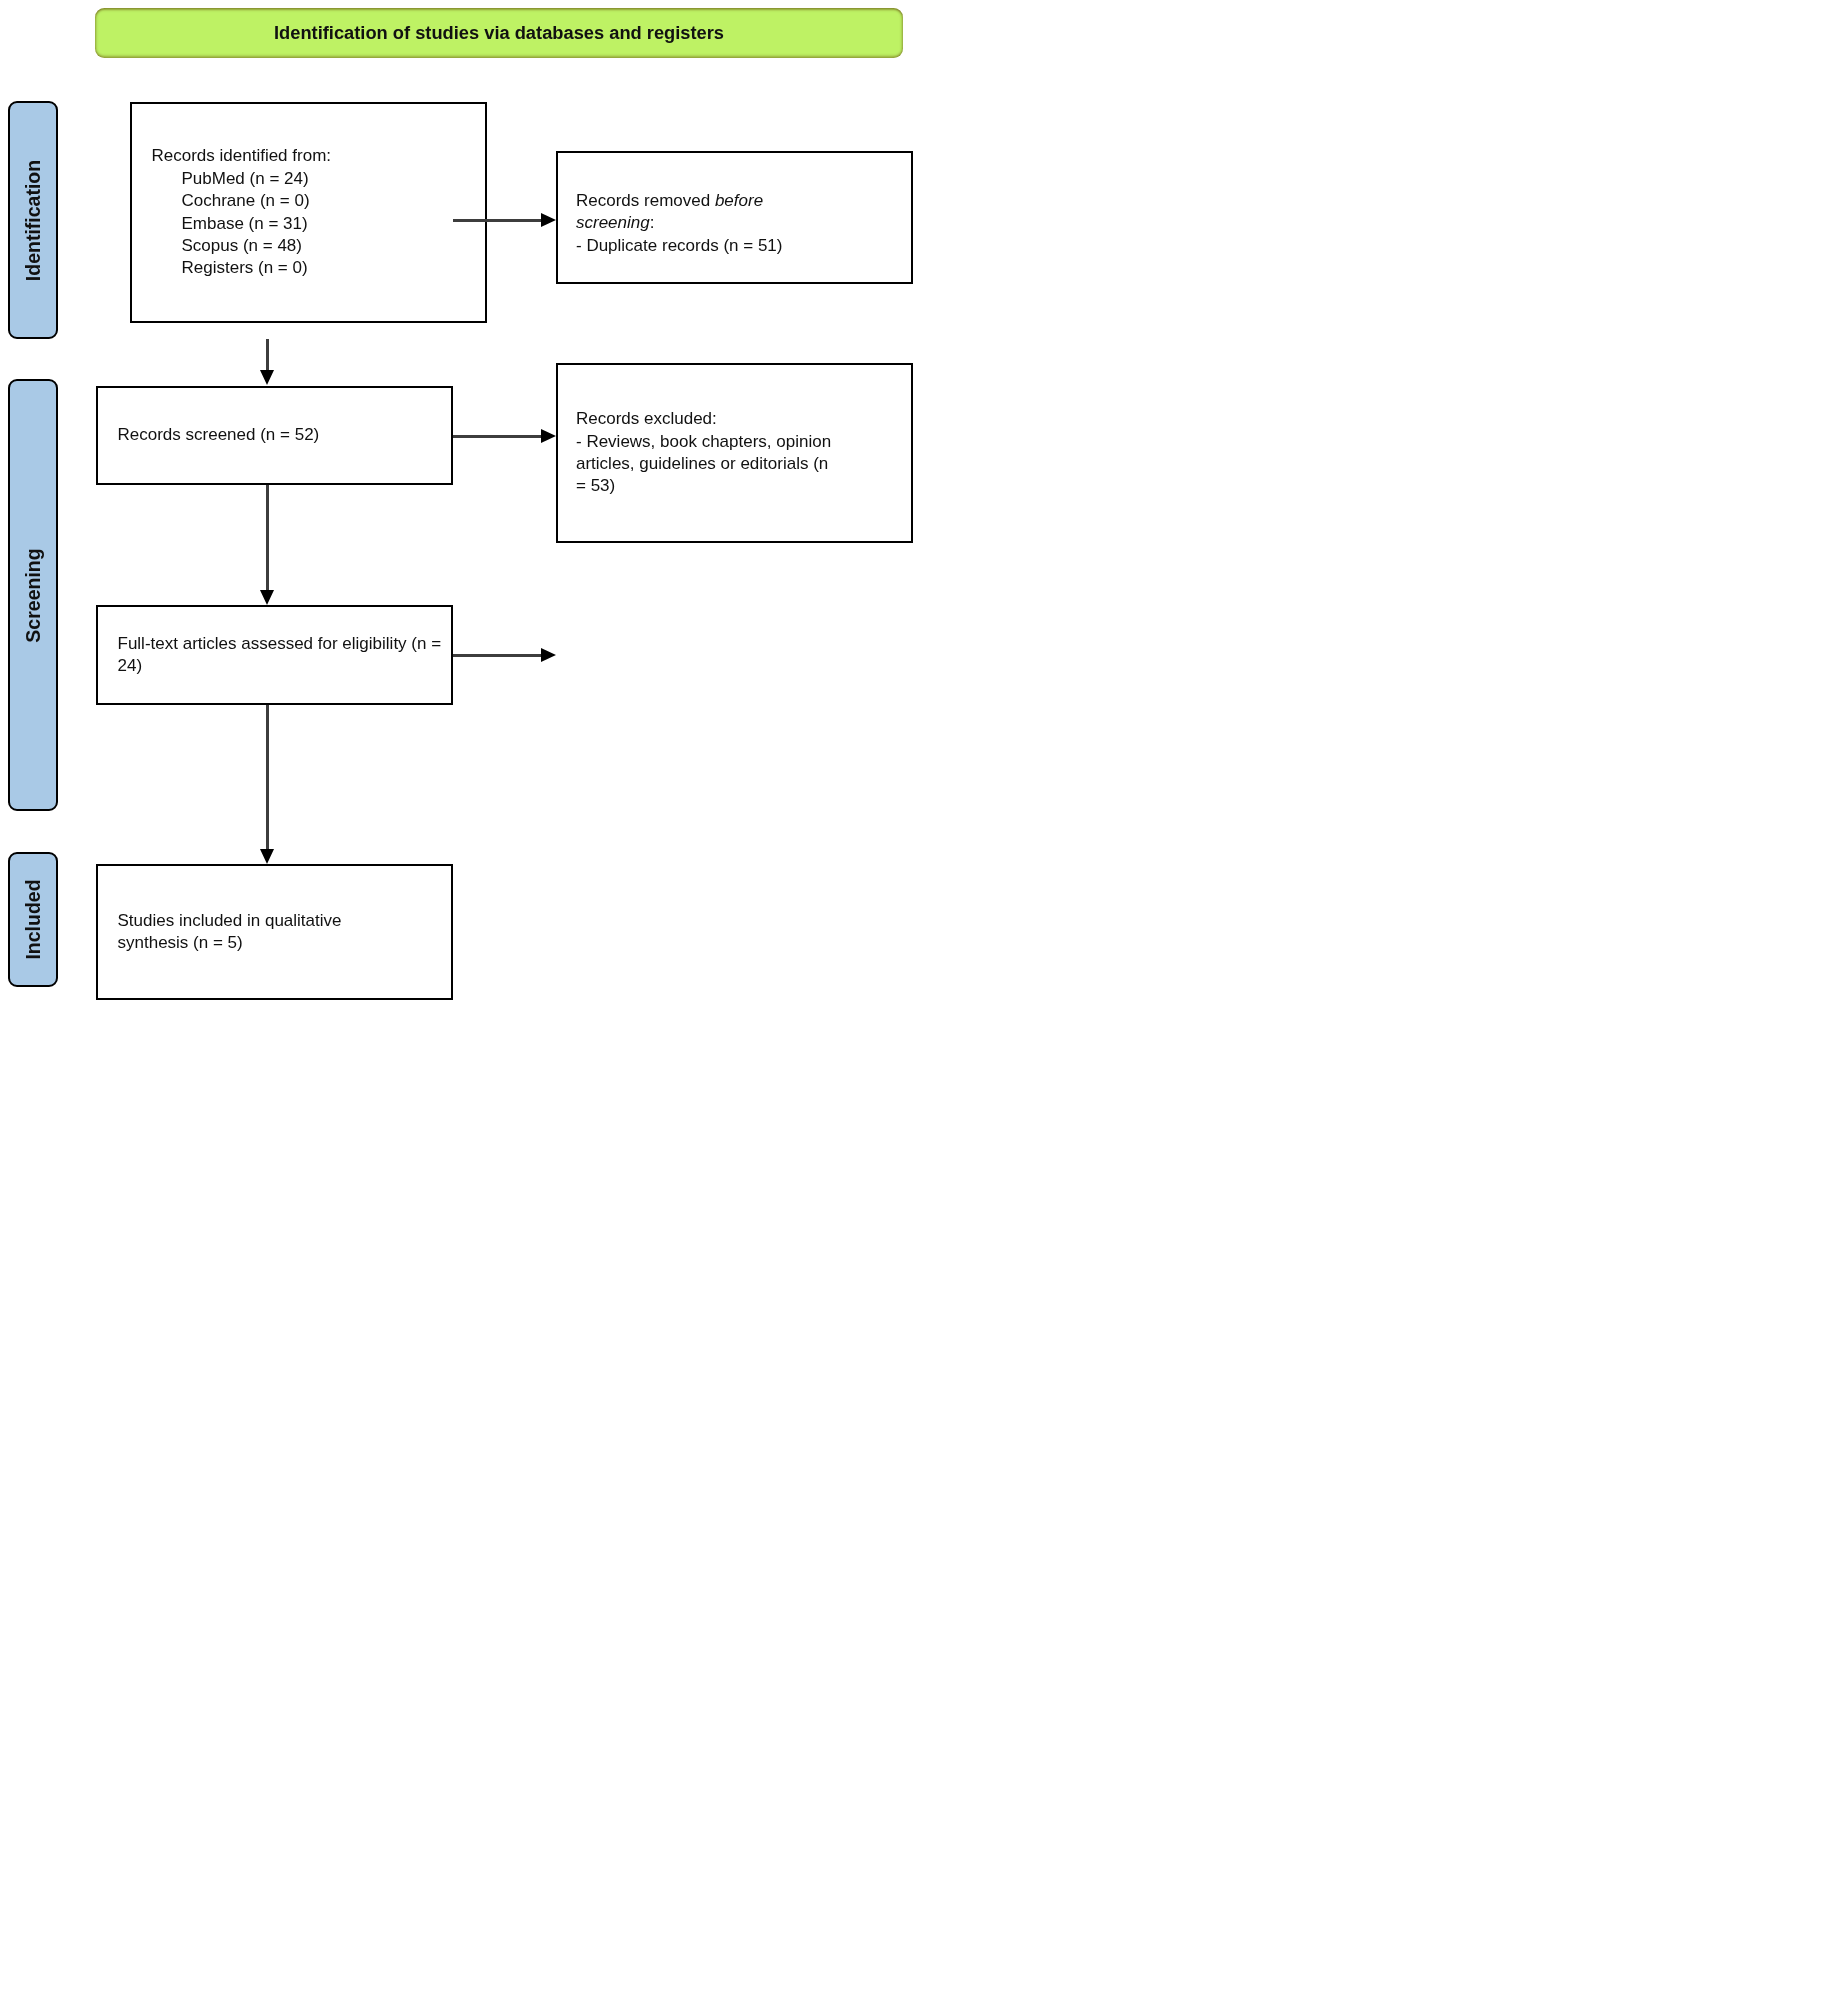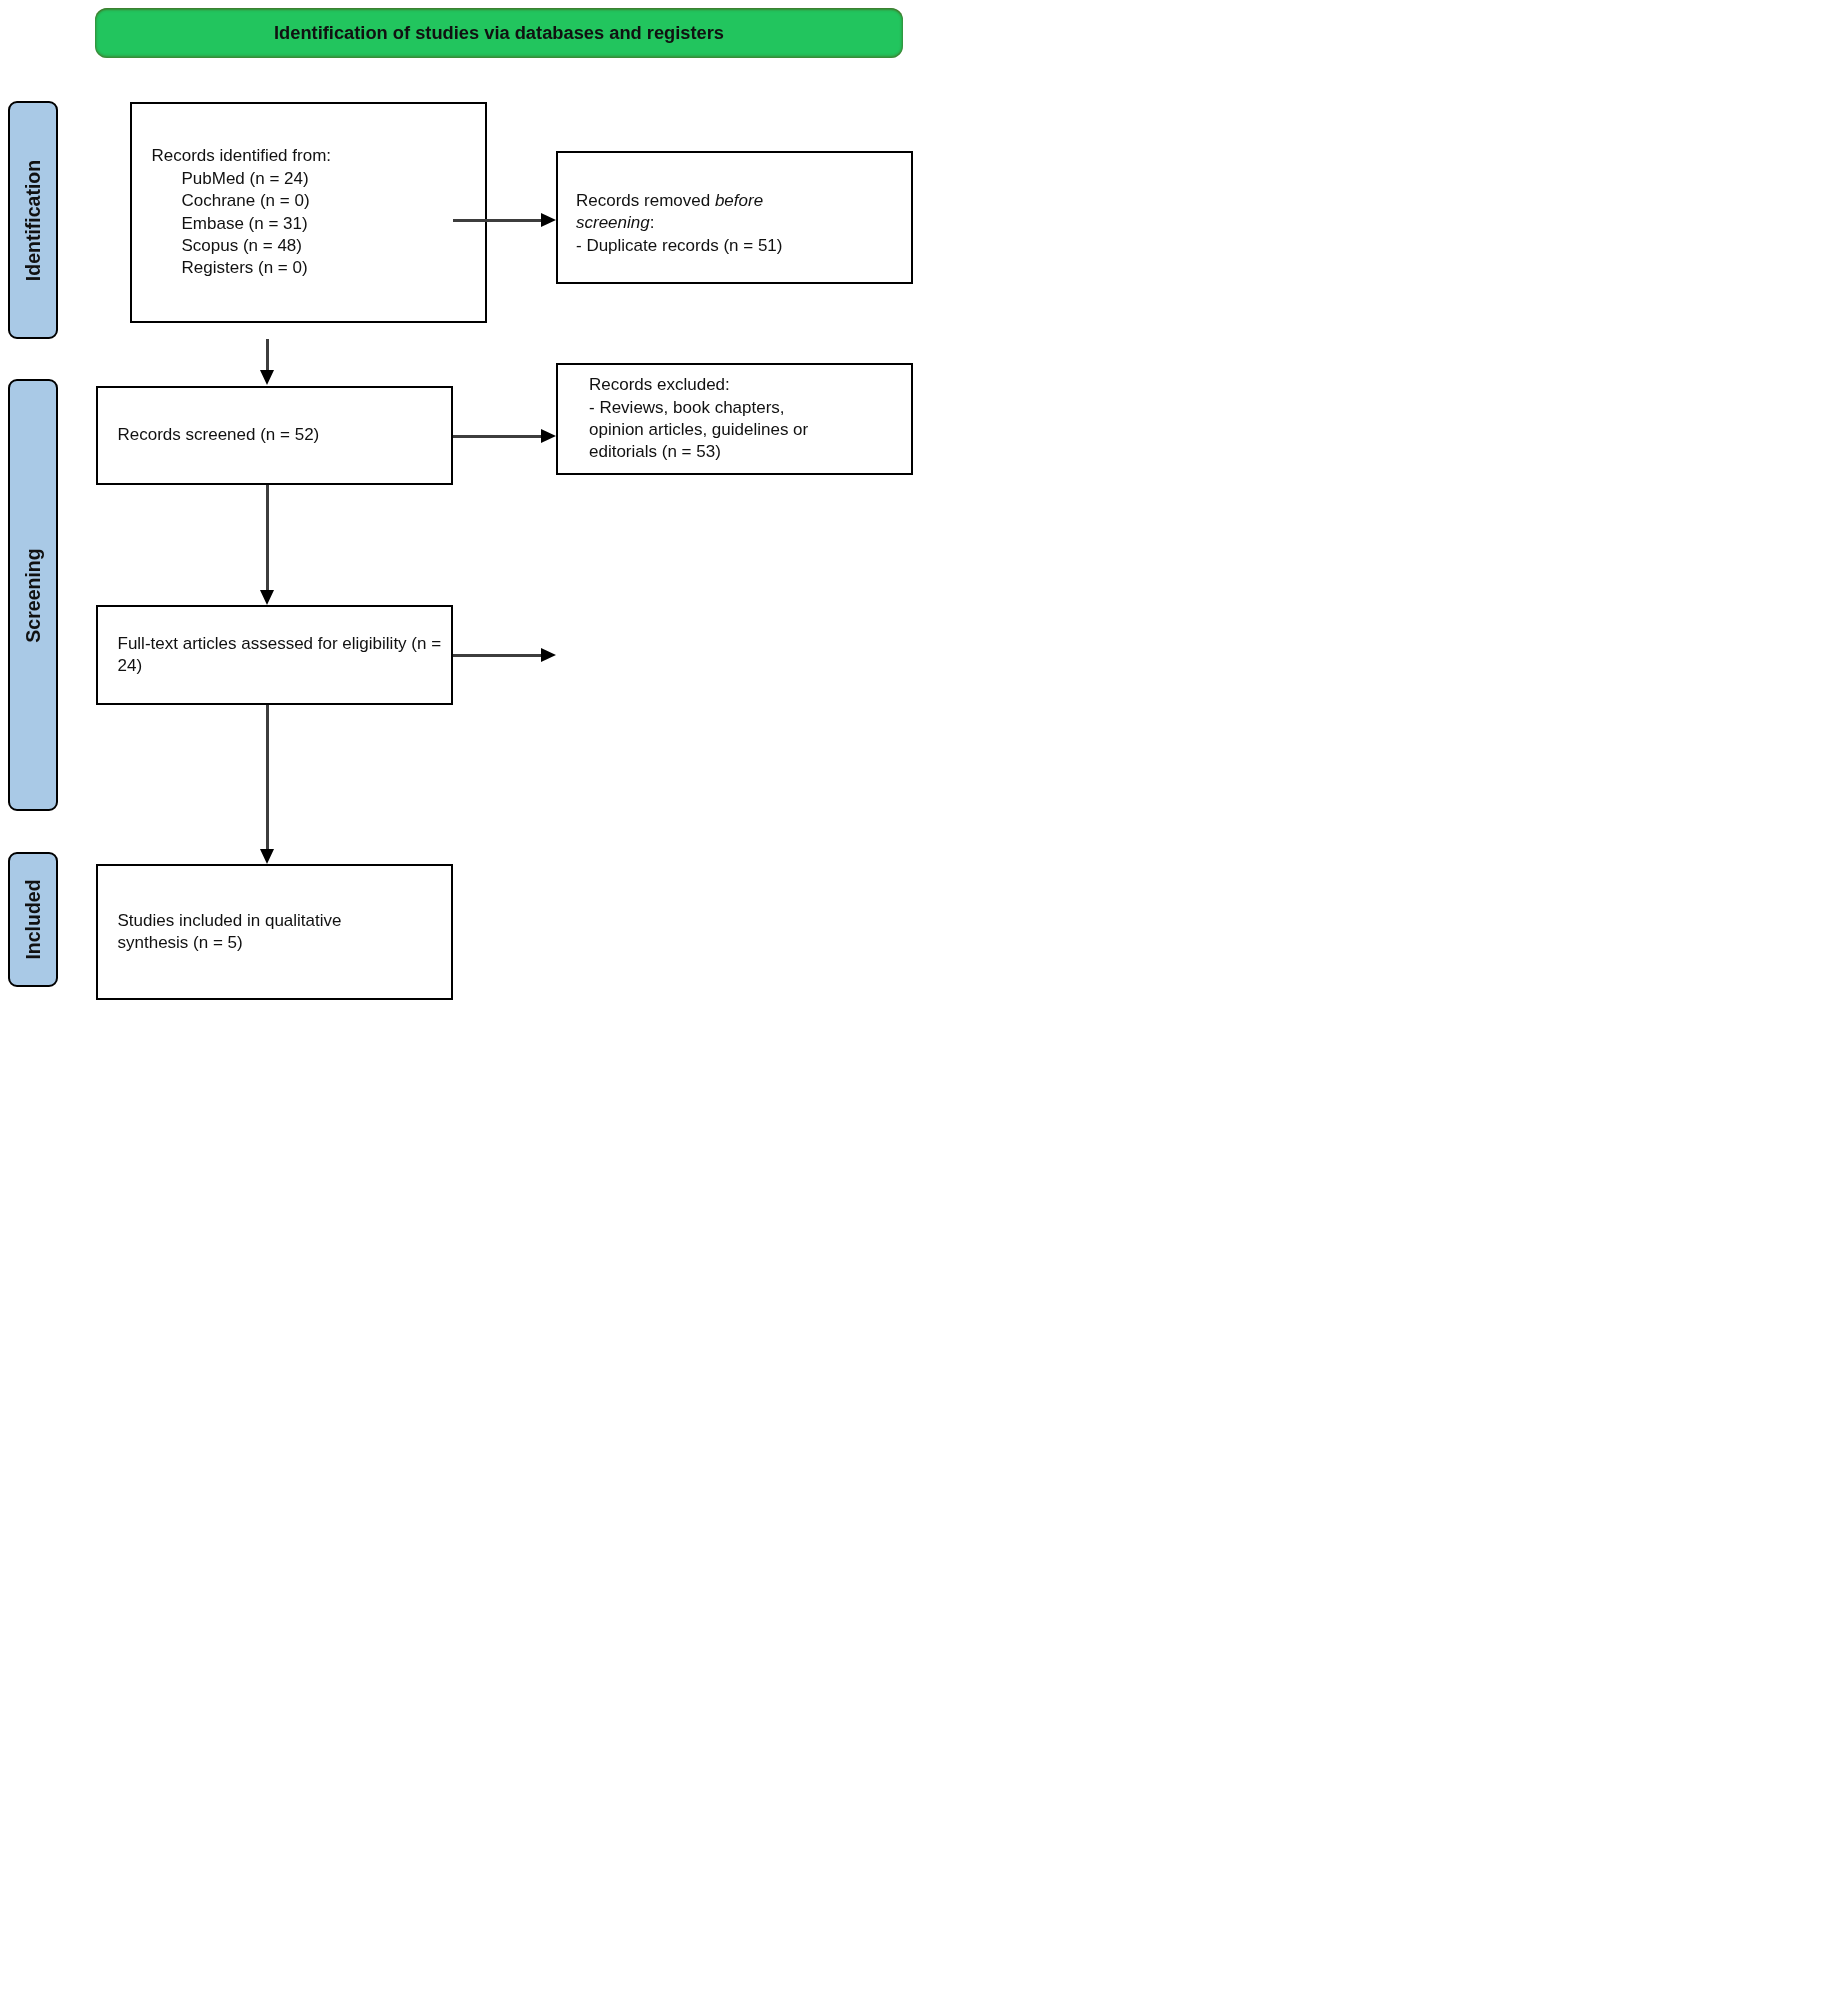--- a/index.html
+++ b/index.html
@@ -80,21 +80,21 @@
 
   .box-left  { left: 96px; width: 357px; }
   .box-right { left: 556px; width: 357px; }
 
   #box-identified        { top: 102px;  height: 221px; padding-left: 19.5px; margin-left: 34px; }
   #box-screened          { top: 386px;  height: 99px; padding-left: 19.5px; }
   #box-fulltext          { top: 605px; height: 100px; padding-left: 19.5px; }
   #box-included-studies  { top: 864px; height: 136px; padding-left: 19.5px; padding-right: 53px; }
 
   #box-removed           { top: 151px;  height: 133px; padding: 12px 71px 0 18px; }
-  #box-records-excluded  { top: 363px;  height: 112px; padding: 0 74px 0 31px; }
+  #box-records-excluded  { top: 363px;  height: 180px; padding: 0 74px 0 18px; }
   #box-reports-excluded  { top: 562px;  height: 216px; padding: 0 41px  0 18px; }
 
   
   .hline {
     position: absolute;
     height: 3px;
     background: #3d3d3d;
   }
   .vline {
     position: absolute;
@@ -114,21 +114,21 @@
     border-left: 7px solid transparent;
     border-right: 7px solid transparent;
     border-top: 15.4px solid #000000;
   }
 </style>
 </head>
 <body>
 
 <div class="canvas">
 
-  <div class="banner" style="background: #22c55e; border-radius: 12px;">
+  <div class="banner" style="background: #bef264;">
     <span>Identification of studies via databases and registers</span>
   </div>
 
   <div class="stage" id="stage-identification" style="background: rgb(169, 201, 230);">
     <span class="stage-text">Identification</span>
   </div>
   <div class="stage" id="stage-screening" style="background: rgb(169, 201, 230);">
     <span class="stage-text">Screening</span>
   </div>
   <div class="stage" id="stage-included" style="background: rgb(169, 201, 230);">

